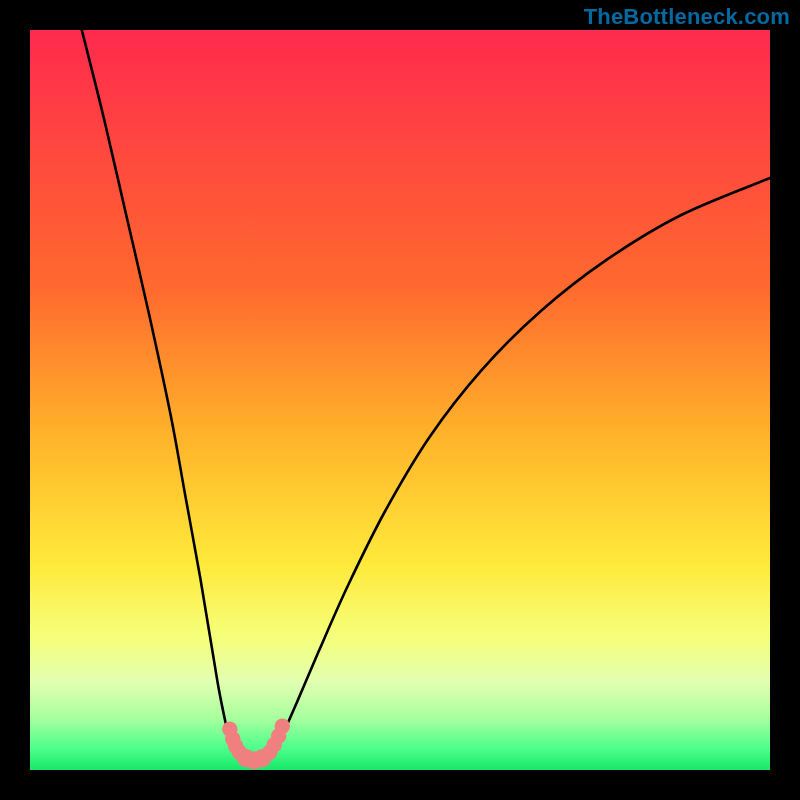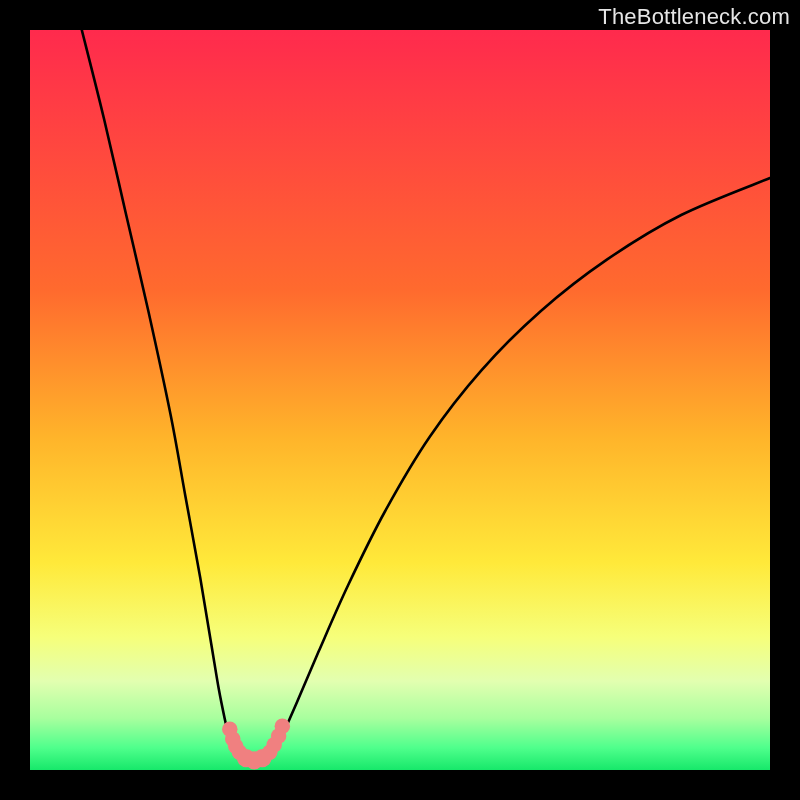--- a/index.html
+++ b/index.html
@@ -14,23 +14,23 @@
   .frame {
     width: 800px;
     height: 800px;
     background: #000;
     position: relative;
   }
   .watermark {
     position: absolute;
     top: 4px;
     right: 10px;
-    color: #e5e5e5;
+    color: #0369a1;
     font-size: 22px;
-    font-weight: normal;
+    font-weight: bold;
     z-index: 10;
     letter-spacing: 0.2px;
   }
   svg {
     display: block;
   }
 </style>
 </head>
 <body>
 

